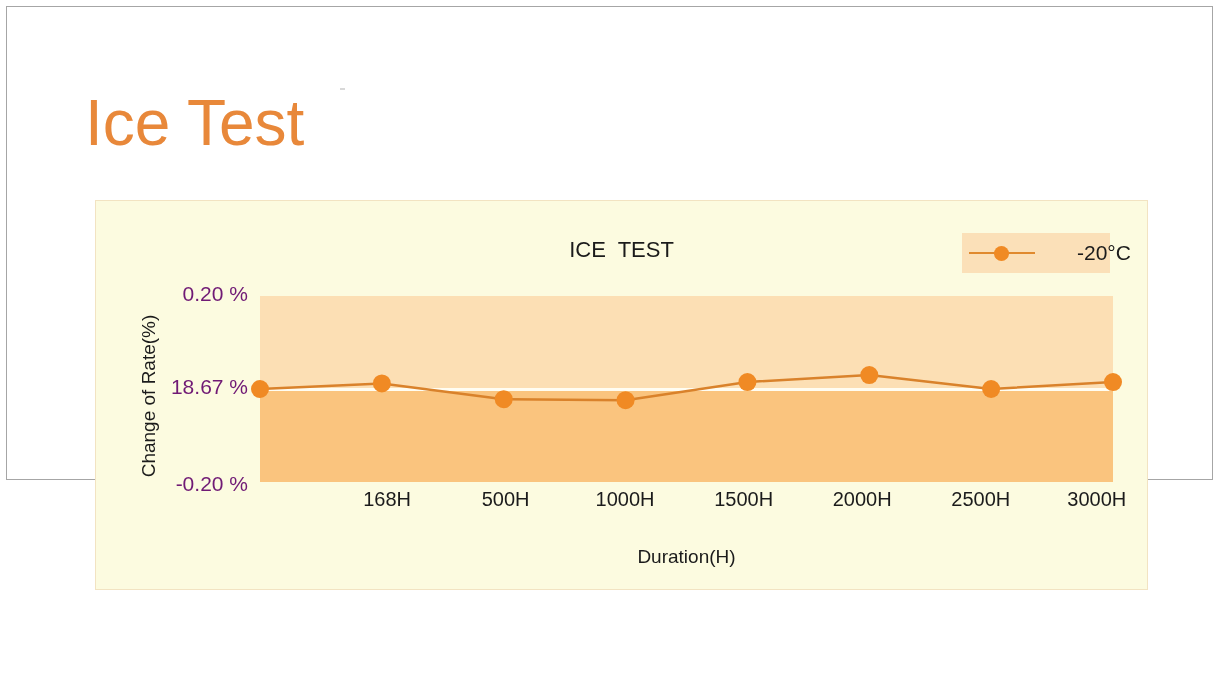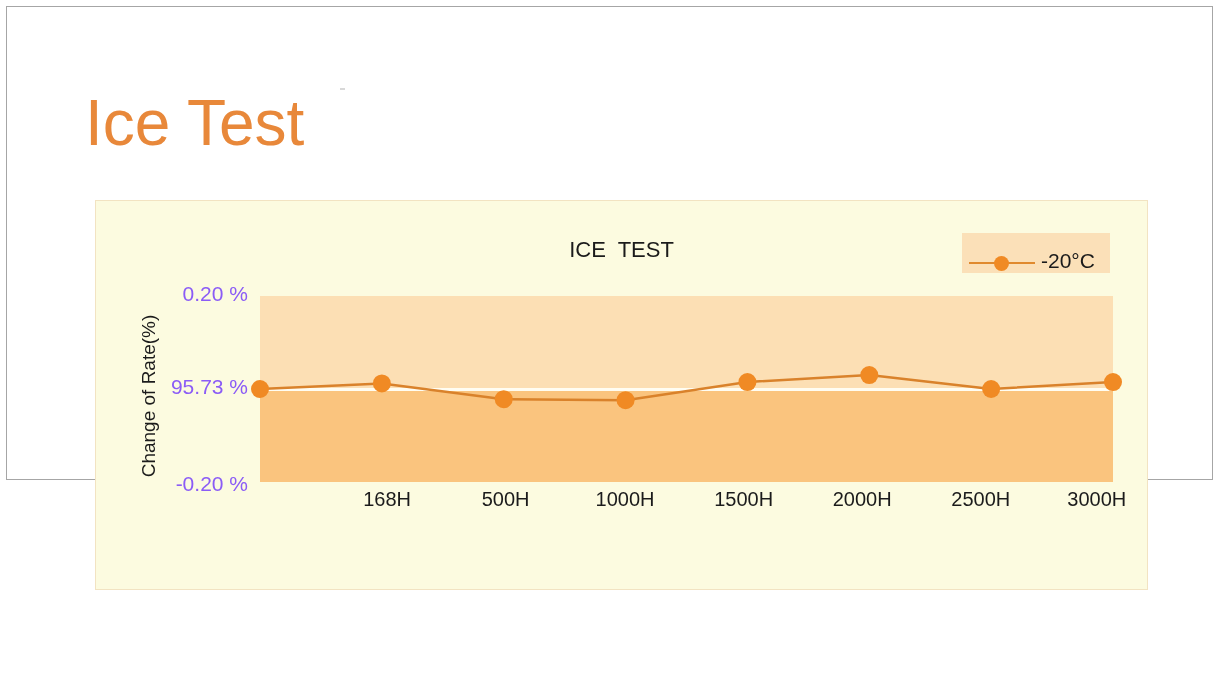--- a/index.html
+++ b/index.html
@@ -72,22 +72,23 @@
 
   
   .legend {
     position: absolute;
     left: 866px;
     top: 32px;
     width: 148px;
     height: 40px;
     background: #FBE0B8;
     display: flex;
-    align-items: flex-end;
+    align-items: center;
     box-sizing: border-box;
+    gap: 36px;
   }
   .legend-symbol {
     position: relative;
     width: 66px;
     height: 20px;
     margin-left: 7px;
     flex: 0 0 auto;
   }
   .legend-line {
     position: absolute;
@@ -167,21 +168,21 @@
     height: 3px;
     margin-top: -1px;
     background: #FFFDF2;
   }
 
   .y-tick {
     position: absolute;
     right: 100%;
     margin-right: 12px;
     font-size: 21px;
-    color: #8b5cf6;
+    color: #701a75;
     white-space: nowrap;
     text-align: right;
   }
   .y-tick-top    { top: -14px; }
   .y-tick-mid    { top: calc(50% - 14px); }
   .y-tick-bottom { bottom: -14px; text-align: center; }
 
   .x-tick {
     position: absolute;
     top: 192px;
@@ -221,21 +222,21 @@
     </div>
 
     <div class="y-axis-title">Change of Rate(%)</div>
 
     <div class="plot">
       <div class="plot-upper"></div>
       <div class="plot-lower"></div>
       <div class="zero-line"></div>
 
       <div class="y-tick y-tick-top">0.20 %</div>
-      <div class="y-tick y-tick-mid">95.73 %</div>
+      <div class="y-tick y-tick-mid">18.67 %</div>
       <div class="y-tick y-tick-bottom">-0.20 %</div>
 
       <svg class="series-svg" viewBox="0 0 853 186" preserveAspectRatio="none">
         <polyline id="series-path" fill="none" stroke="#D9822B" stroke-width="2.5" stroke-linejoin="round" stroke-linecap="round" points="0.00,93.00 121.86,87.42 243.71,103.23 365.57,104.16 487.43,86.03 609.29,79.05 731.14,93.00 853.00,86.03"></polyline>
         <g id="series-markers">
             <circle cx="0.00" cy="93.00" r="9" fill="#F08A24"></circle>
             <circle cx="121.86" cy="87.42" r="9" fill="#F08A24"></circle>
             <circle cx="243.71" cy="103.23" r="9" fill="#F08A24"></circle>
             <circle cx="365.57" cy="104.16" r="9" fill="#F08A24"></circle>
             <circle cx="487.43" cy="86.03" r="9" fill="#F08A24"></circle>
@@ -248,15 +249,16 @@
       <div class="x-tick" style="left:14.9%">168H</div>
 
       <div class="x-tick" style="left:28.8%">500H</div>
       <div class="x-tick" style="left:42.8%">1000H</div>
       <div class="x-tick" style="left:56.7%">1500H</div>
       <div class="x-tick" style="left:70.6%">2000H</div>
       <div class="x-tick" style="left:84.5%">2500H</div>
       <div class="x-tick" style="left:98.1%">3000H</div>
     </div>
 
+    <div class="x-axis-title">Duration(H)</div>
 
   </div>
 </div>
 
 </body></html>

